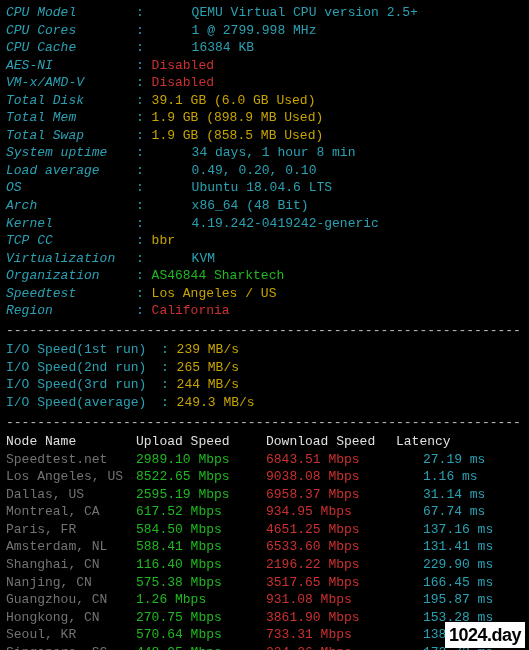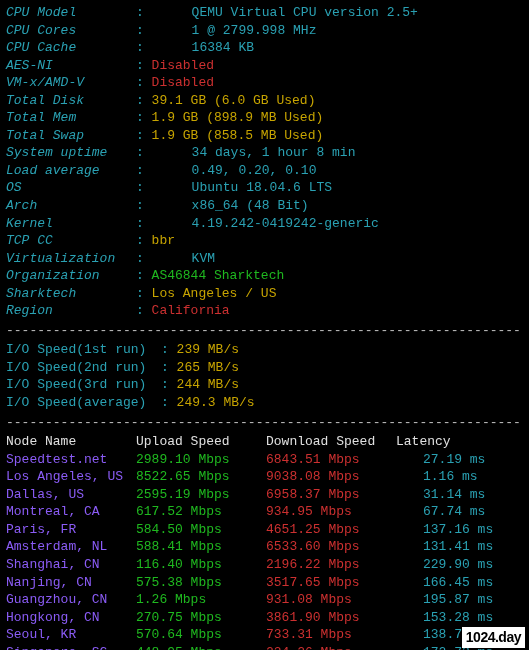--- a/index.html
+++ b/index.html
@@ -22,33 +22,33 @@
   .val-cy { color: #2aa1b3; margin-left: 40px; }
   .val-rd { color: #cc3030; }
   .val-yl { color: #c7a400; }
   .val-gr { color: #1fb81f; }
   .io-lbl { color: #2aa1b3; display: inline-block; width: 155px; }
   .hdr { color: #e0e0e0; }
   .col-nn { display: inline-block; width: 130px; }
   .col-up { display: inline-block; width: 130px; }
   .col-dn { display: inline-block; width: 130px; }
   .col-lt { display: inline-block; }
-  .nn { color: #8b5cf6; }
+  .nn { color: #737373; }
   .up { color: #1fb81f; }
   .dn { color: #cc3030; }
   .lt { color: #2aa1b3; margin-left: 27px; }
   .watermark {
     position: absolute;
     right: 4px;
     bottom: 2px;
     background: #fff;
     color: #000;
     font-family: Arial, Helvetica, sans-serif;
     font-weight: 900;
-    font-size: 14px;
+    font-size: 18px;
     padding: 1px 4px;
     letter-spacing: -0.5px;
   }
 </style>
 </head>
 <body>
 
 <div id="sys-block">
     <div class="row"><span class="label">CPU Model</span><span class="colon">: </span><span class="val-cy">QEMU Virtual CPU version 2.5+</span></div>
     <div class="row"><span class="label">CPU Cores</span><span class="colon">: </span><span class="val-cy">1 @ 2799.998 MHz</span></div>
@@ -59,21 +59,21 @@
     <div class="row"><span class="label">Total Mem</span><span class="colon">: </span><span class="val-yl">1.9 GB (898.9 MB Used)</span></div>
     <div class="row"><span class="label">Total Swap</span><span class="colon">: </span><span class="val-yl">1.9 GB (858.5 MB Used)</span></div>
     <div class="row"><span class="label">System uptime</span><span class="colon">: </span><span class="val-cy">34 days, 1 hour 8 min</span></div>
     <div class="row"><span class="label">Load average</span><span class="colon">: </span><span class="val-cy">0.49, 0.20, 0.10</span></div>
     <div class="row"><span class="label">OS</span><span class="colon">: </span><span class="val-cy">Ubuntu 18.04.6 LTS</span></div>
     <div class="row"><span class="label">Arch</span><span class="colon">: </span><span class="val-cy">x86_64 (48 Bit)</span></div>
     <div class="row"><span class="label">Kernel</span><span class="colon">: </span><span class="val-cy">4.19.242-0419242-generic</span></div>
     <div class="row"><span class="label">TCP CC</span><span class="colon">: </span><span class="val-yl">bbr</span></div>
     <div class="row"><span class="label">Virtualization</span><span class="colon">: </span><span class="val-cy">KVM</span></div>
     <div class="row"><span class="label">Organization</span><span class="colon">: </span><span class="val-gr">AS46844 Sharktech</span></div>
-    <div class="row"><span class="label">Sharktech</span><span class="colon">: </span><span class="val-yl">Los Angeles / US</span></div>
+    <div class="row"><span class="label">Speedtest</span><span class="colon">: </span><span class="val-yl">Los Angeles / US</span></div>
     <div class="row"><span class="label">Region</span><span class="colon">: </span><span class="val-rd">California</span></div>
   </div>
 <div class="dash">----------------------------------------------------------------------</div>
 <div id="io-block">
     <div class="row"><span class="io-lbl">I/O Speed(1st run) </span><span class="colon">: </span><span class="val-yl">239 MB/s</span></div>
     <div class="row"><span class="io-lbl">I/O Speed(2nd run) </span><span class="colon">: </span><span class="val-yl">265 MB/s</span></div>
     <div class="row"><span class="io-lbl">I/O Speed(3rd run) </span><span class="colon">: </span><span class="val-yl">244 MB/s</span></div>
     <div class="row"><span class="io-lbl">I/O Speed(average) </span><span class="colon">: </span><span class="val-yl">249.3 MB/s</span></div>
   </div>
 <div class="dash">----------------------------------------------------------------------</div>

